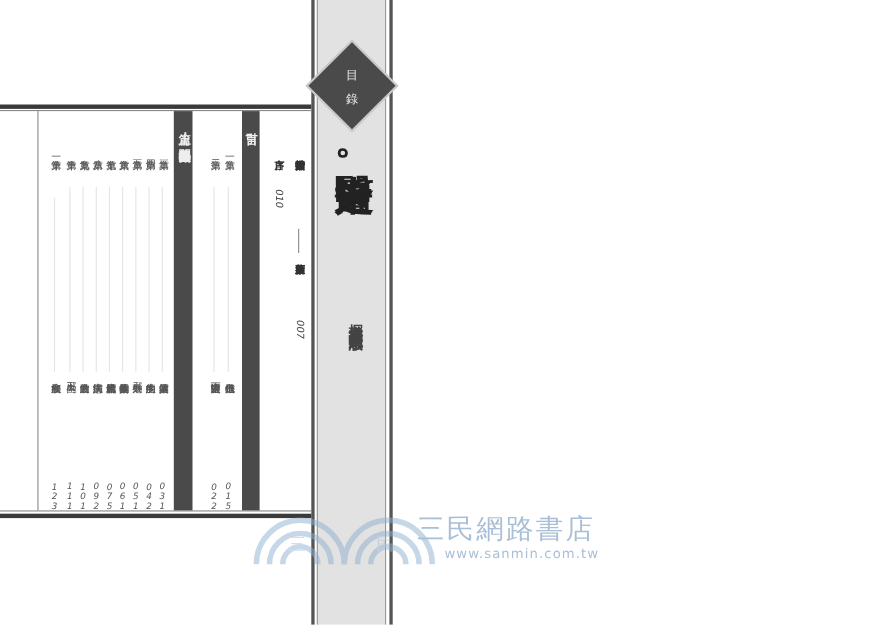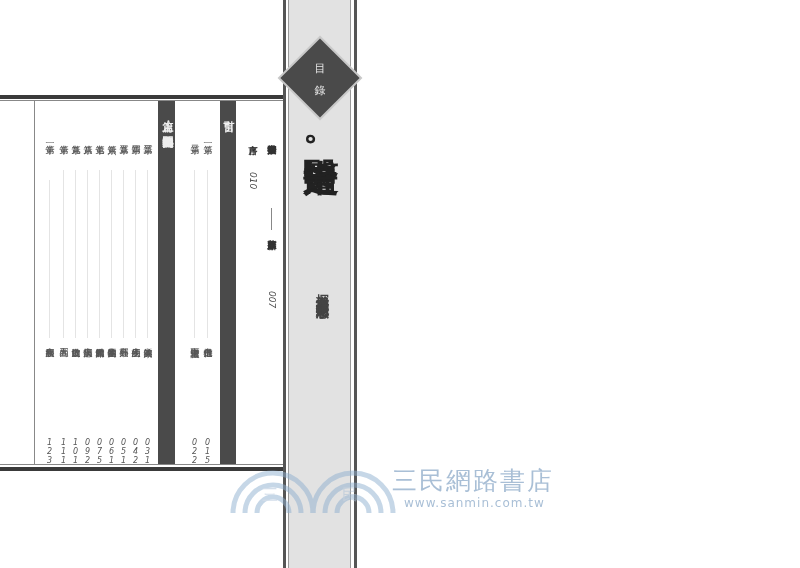--- a/index.html
+++ b/index.html
@@ -152,14 +152,14 @@
       <path d="M17 58 A28 28 0 0 1 73 58"></path>
       <path d="M29 58 A16 16 0 0 1 61 58"></path>
       <path d="M85 58 A40 40 0 0 1 165 58"></path>
       <path d="M97 58 A28 28 0 0 1 153 58"></path>
       <path d="M109 58 A16 16 0 0 1 141 58"></path>
     </g>
   </svg>
   <div class="abs wm-text" style="left:34px; top:30px; font-size:16px;">三</div>
   <div class="abs wm-text" style="left:114px; top:30px; font-size:16px;">民</div>
 </div>
-<div class="abs wm-text" style="left:392px; top:464px;font-family:Liberation Mono, monospace;">三民網路書店</div>
+<div class="abs wm-text" style="left:379px; top:464px;font-family:Liberation Mono, monospace;">三民網路書店</div>
 <div class="abs wm-url" style="left:404px; top:496px;">www.sanmin.com.tw</div>
 
 </body></html>

